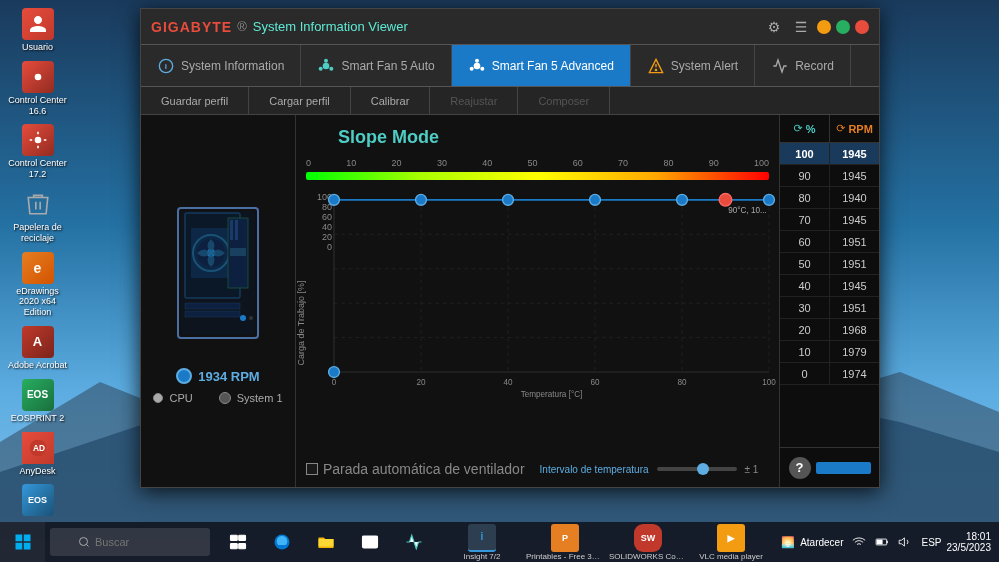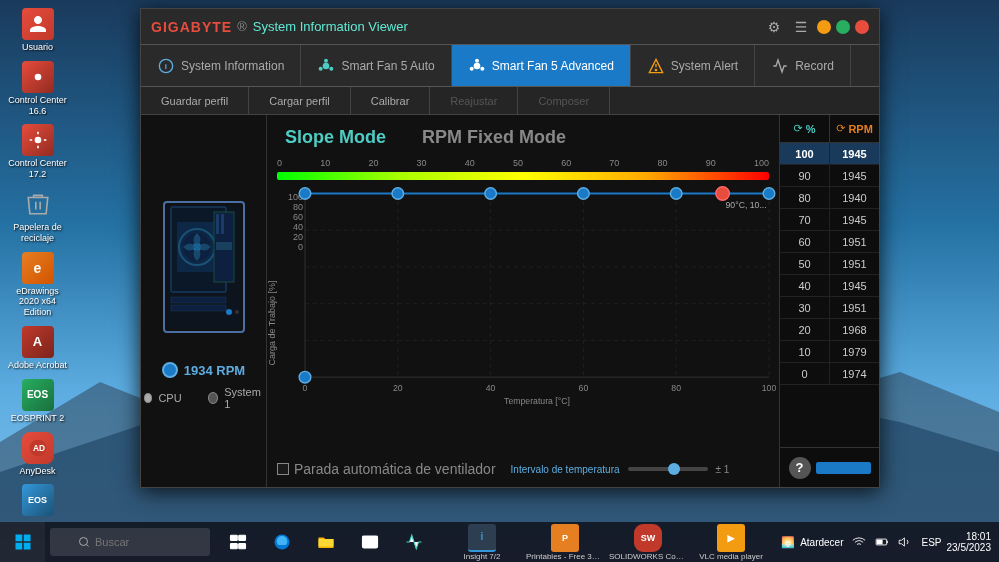--- a/index.html
+++ b/index.html
@@ -267,21 +267,21 @@
 
     
     .content-area {
       display: flex;
       flex: 1;
       overflow: hidden;
     }
 
     
     .left-panel {
-      width: 126px;
+      width: 155px;
       background: #111;
       display: flex;
       flex-direction: column;
       align-items: center;
       justify-content: center;
       padding: 10px;
       flex-shrink: 0;
       border-right: 1px solid #333;
     }
 
@@ -334,20 +334,21 @@
       flex-direction: column;
       padding: 10px;
       overflow: hidden;
     }
 
     .mode-header {
       display: flex;
       align-items: flex-end;
       gap: 20px;
       margin-bottom: 8px;
+      margin-left: 24px;
     }
     .mode-btn {
       font-size: 18px;
       font-weight: bold;
       cursor: pointer;
       padding: 2px 8px;
     }
     .mode-btn.active { color: #4ecdc4; }
     .mode-btn:not(.active) { color: #888; }
 
@@ -604,21 +605,21 @@
       </div>
       <span class="icon-label">Adobe Acrobat</span>
     </div>
     <div class="desktop-icon">
       <div class="icon-img" style="background: linear-gradient(135deg,#27ae60,#196f3d); border-radius:4px; display:flex; align-items:center; justify-content:center;">
         <span style="color:white; font-size:10px; font-weight:bold;">EOS</span>
       </div>
       <span class="icon-label">EOSPRINT 2</span>
     </div>
     <div class="desktop-icon">
-      <div class="icon-img" style="background: linear-gradient(135deg,#e74c3c,#c0392b); border-radius:8px; display:flex; align-items:center; justify-content:center;">
+      <div class="icon-img" style="background: linear-gradient(135deg,#e74c3c,#c0392b); border-radius:0; display:flex; align-items:center; justify-content:center;">
         <svg width="20" height="20" viewBox="0 0 24 24">
             <circle cx="12" cy="12" r="10" fill="#c0392b"></circle>
             <text x="6" y="16" fill="white" font-size="10" font-weight="bold">AD</text>
           </svg>
       </div>
       <span class="icon-label">AnyDesk</span>
     </div>
     <div class="desktop-icon">
       <div class="icon-img" style="background: linear-gradient(135deg,#3498db,#1a5276); border-radius:4px; display:flex; align-items:center; justify-content:center;">
         <span style="color:white; font-size:9px; font-weight:bold;">EOS</span>
@@ -749,21 +750,20 @@
           <span>CPU</span>
           <div style="width:12px; height:12px; border-radius:50%; background:#555; border:1px solid #888; margin-left:20px;"></div>
           <span>System 1</span>
         </div>
       </div>
 
       <div class="main-panel">
 
         <div class="mode-header">
           <span class="mode-btn active">Slope Mode</span>
-          <span class="mode-btn">RPM Fixed Mode</span>
         </div>
 
         <div style="position:relative; margin-bottom:4px;">
           <div class="color-bar-labels">
             <span>0</span>
             <span>10</span>
             <span>20</span>
             <span>30</span>
             <span>40</span>
             <span>50</span>

